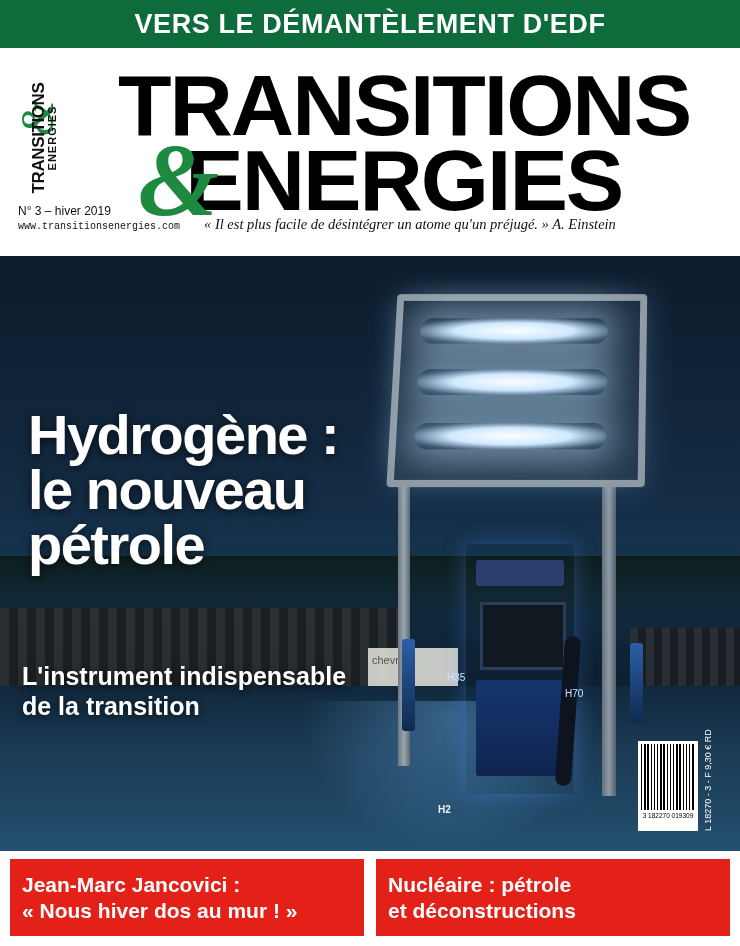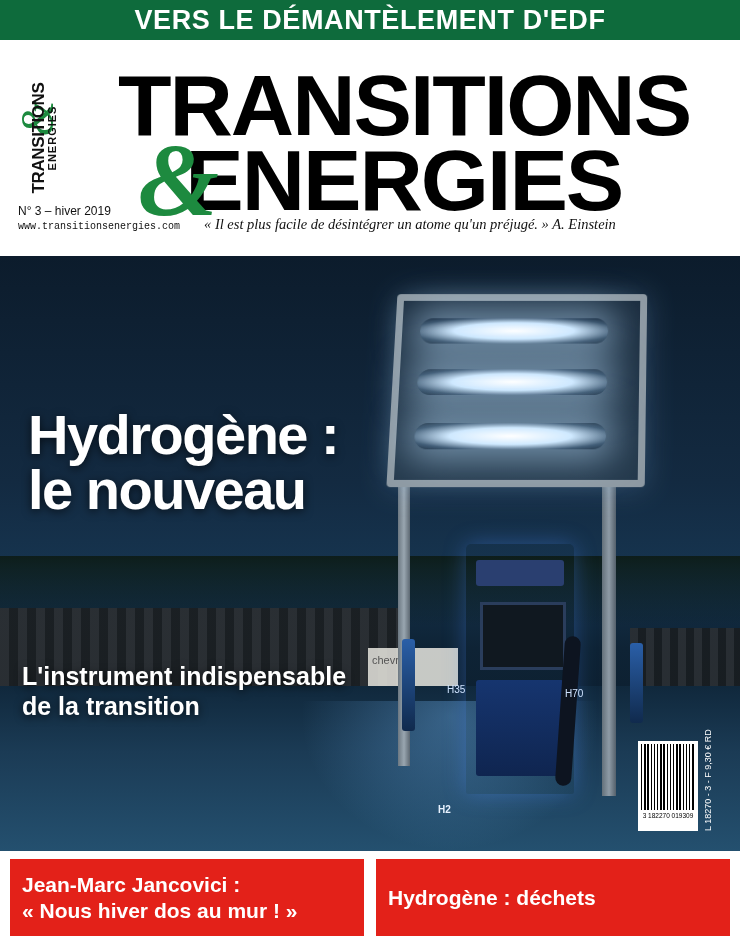--- a/index.html
+++ b/index.html
@@ -22,21 +22,21 @@
     background: #ffffff;
     overflow: hidden;
   }
 
   
   .top-banner {
     position: absolute;
     left: 0;
     top: 0;
     width: 740px;
-    height: 40px;
+    height: 48px;
     background: #0e6b3c;
     display: flex;
     align-items: center;
     justify-content: center;
   }
   .top-banner-text {
     color: #ffffff;
     font-family: "Liberation Sans", sans-serif;
     font-weight: bold;
     font-size: 27px;
@@ -286,21 +286,21 @@
     left: 438px;
     top: 548px;
     color: #e8f2ff;
     font-size: 10px;
     font-weight: bold;
     font-family: "Liberation Sans", sans-serif;
   }
   .label-h35 {
     position: absolute;
     left: 447px;
-    top: 428px;
+    top: 416px;
     color: #cfe3ff;
     font-size: 10px;
     font-family: "Liberation Sans", sans-serif;
   }
   .label-h70 {
     position: absolute;
     left: 565px;
     top: 432px;
     color: #cfe3ff;
     font-size: 10px;
@@ -523,20 +523,21 @@
     <div class="label-h35">H35</div>
     <div class="label-h70">H70</div>
     <div class="label-h2">H2</div>
 
     <div class="bollard b1"></div>
     <div class="bollard b2"></div>
 
     <div class="cover-title">
       <div>Hydrogène :</div>
       <div>le nouveau</div>
+      <div>pétrole</div>
     </div>
 
     <div class="cover-sub">
       <div>L'instrument indispensable</div>
       <div>de la transition</div>
     </div>
 
     <div class="barcode">
       <div class="bars"></div>
       <div class="bc-text">3 182270 019309</div>
@@ -545,17 +546,18 @@
       <span>L 18270 - 3 - F 9,30 €  RD</span>
     </div>
   </div>
 
   <div class="bottom">
     <div class="teaser left">
       <div class="teaser-line">Jean-Marc Jancovici :</div>
       <div class="teaser-line">« Nous hiver dos au mur ! »</div>
     </div>
     <div class="teaser right">
-      <div class="teaser-line">Hydrogène : déchets</div>
+      <div class="teaser-line">Nucléaire : pétrole</div>
+      <div class="teaser-line">et déconstructions</div>
     </div>
   </div>
 
 </div>
 
 </body></html>

